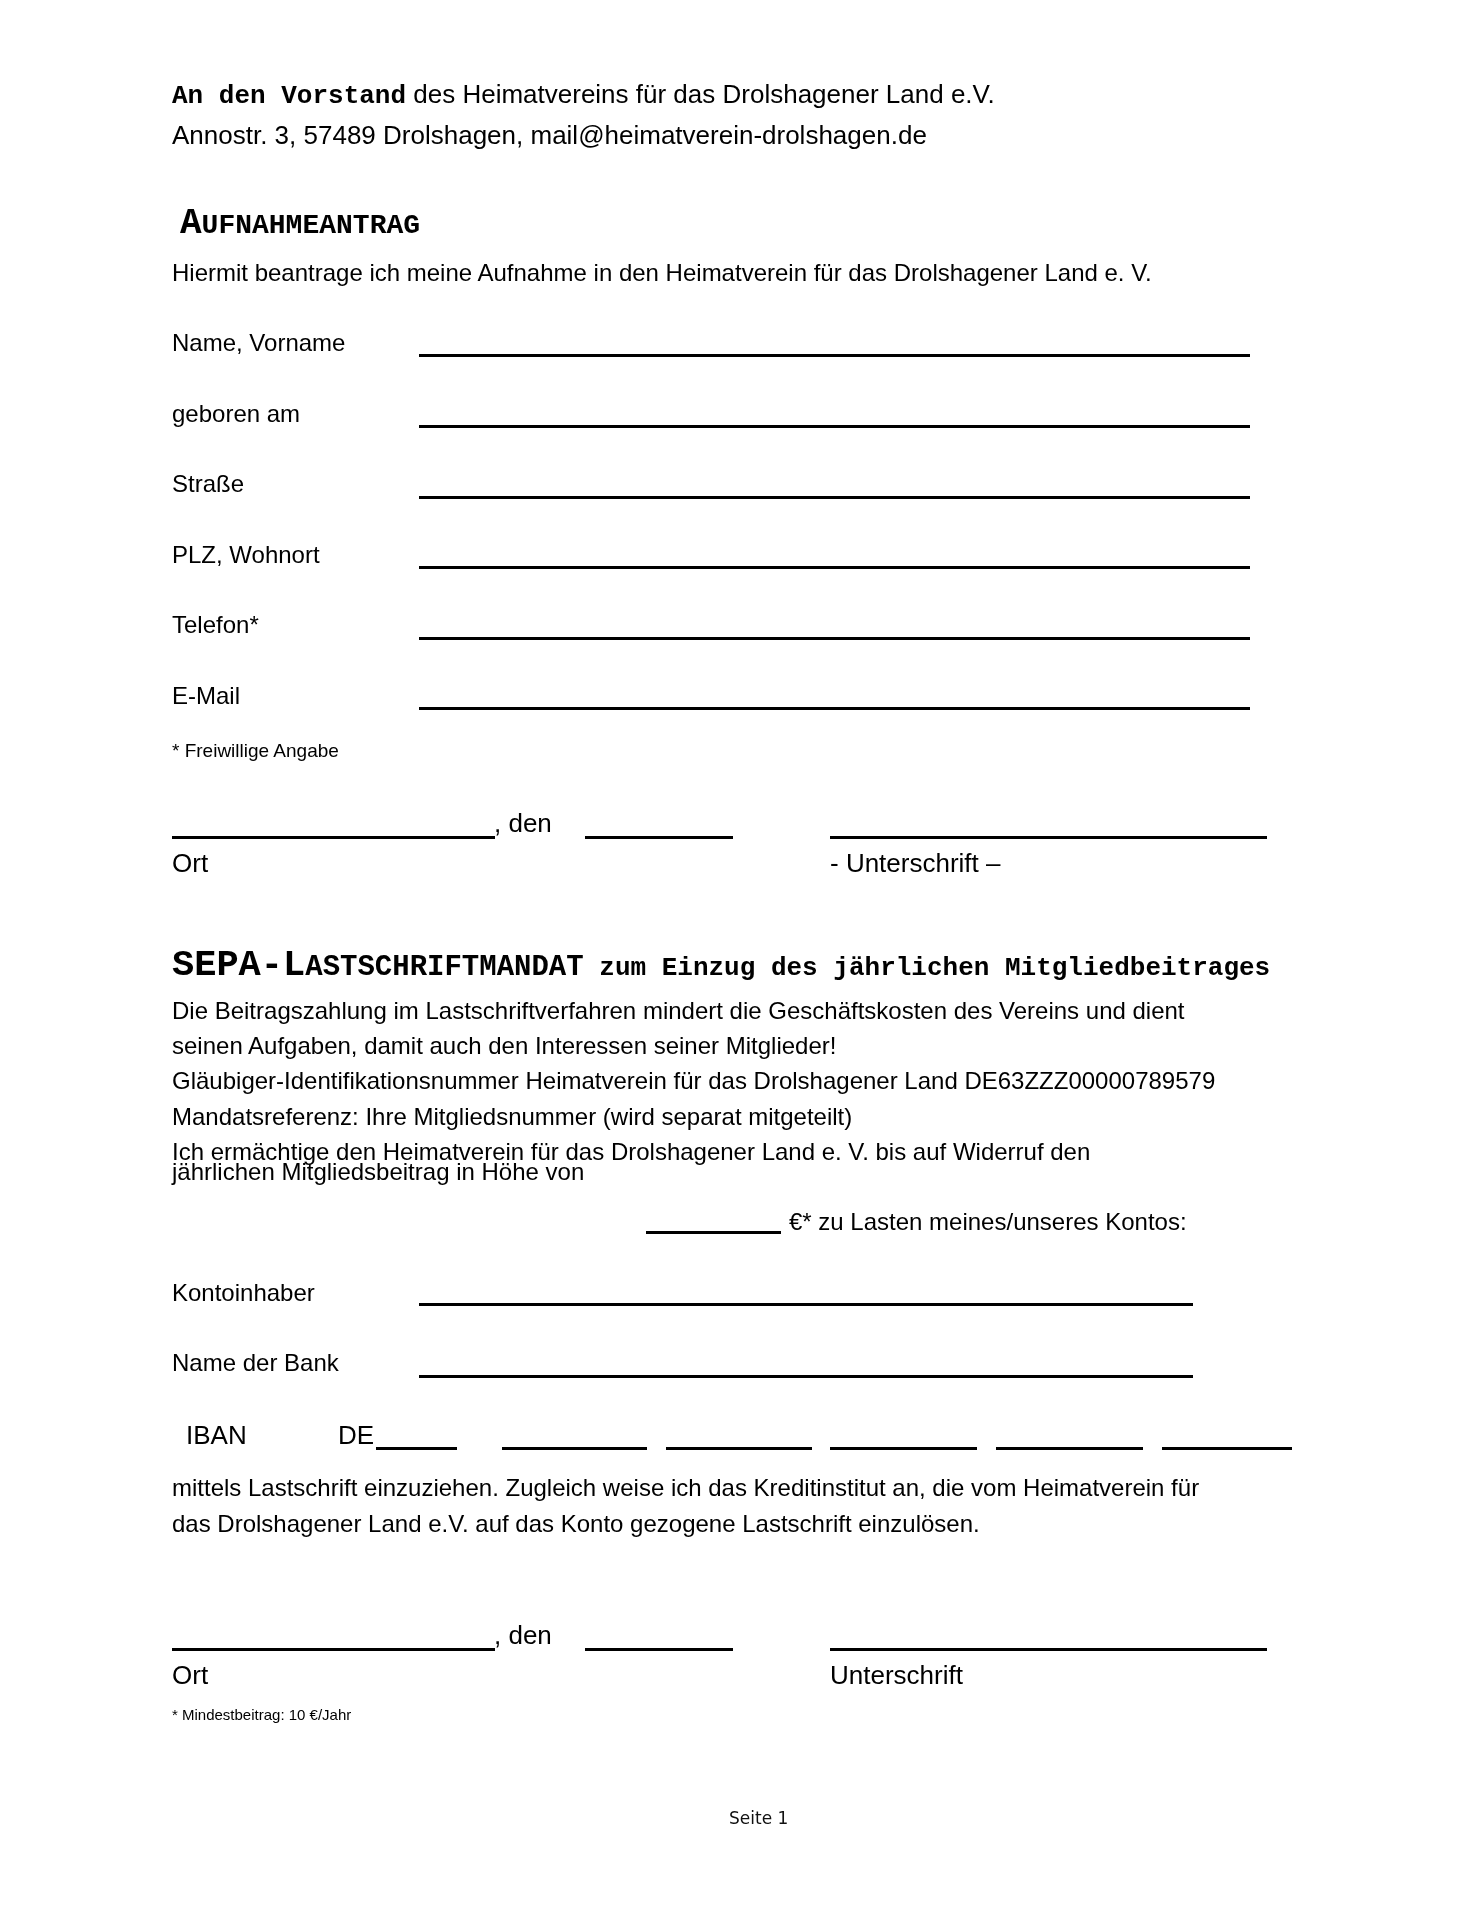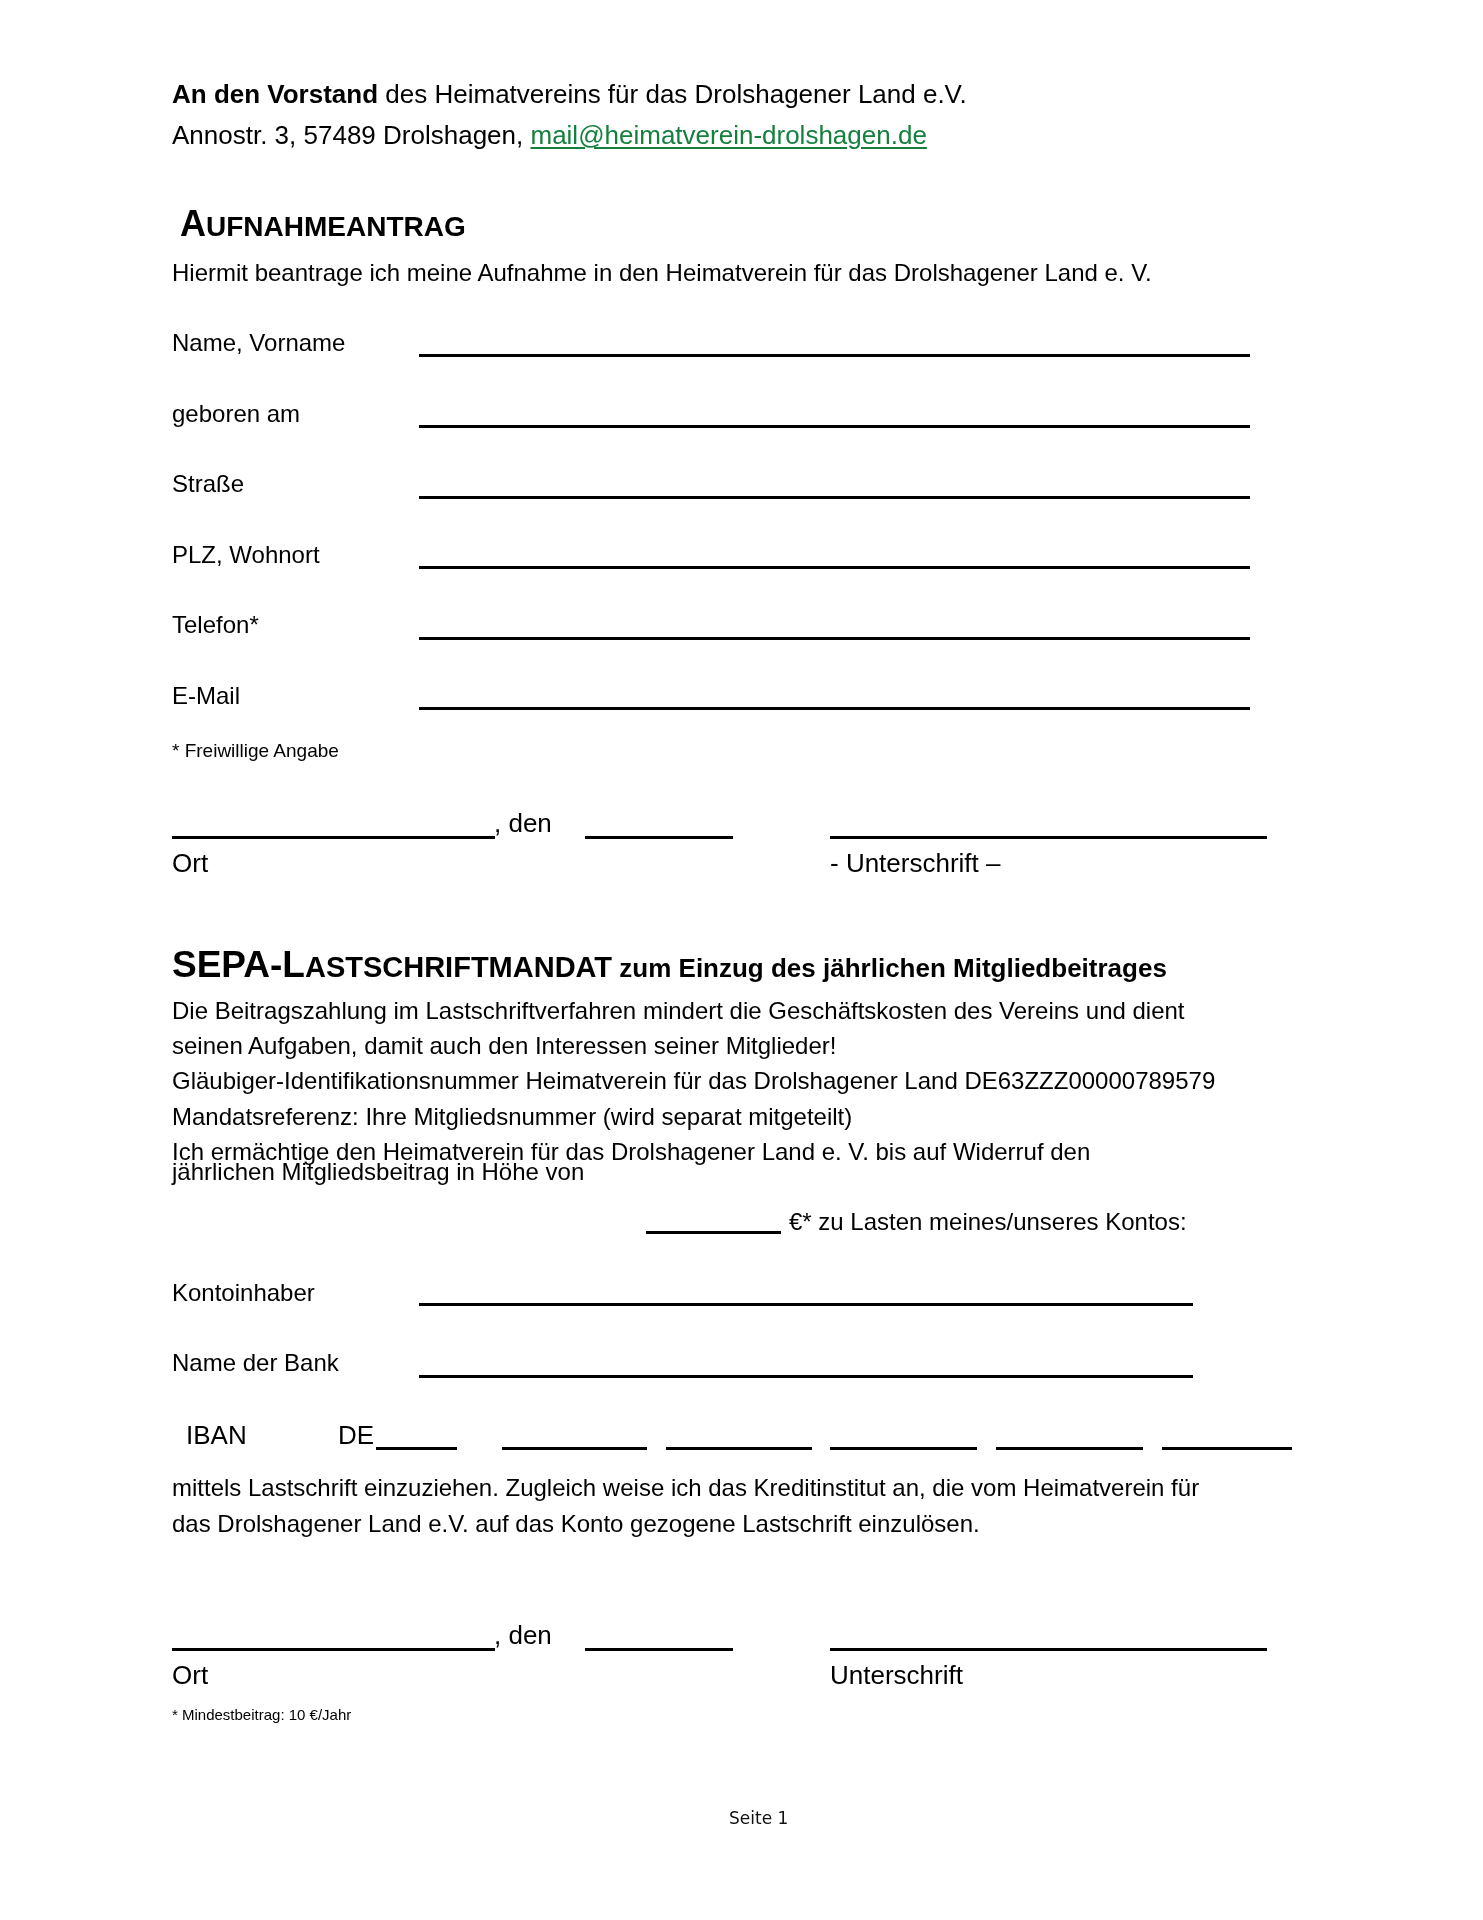--- a/index.html
+++ b/index.html
@@ -3,24 +3,24 @@
 <meta charset="utf-8">
 <style>
   html, body { margin: 0; padding: 0; background: #ffffff; }
   body { width: 1483px; height: 1920px; position: relative; overflow: hidden;
          font-family: "Liberation Sans", sans-serif; color: #000; }
   .abs { position: absolute; white-space: nowrap; }
   .t24 { font-size: 26px; line-height: 30px; }
   .t23 { font-size: 24px; line-height: 28px; }
   .t20 { font-size: 20px; line-height: 24px; }
   .rule { position: absolute; height: 3px; background: #000; }
-  .bold { font-weight: bold; }
+  .bold { font-weight: bold; font-family: Liberation Mono, monospace; }
   .smallcaps-big { font-size: 36px; }
   .smallcaps-small { font-size: 28px; }
-  a.mail { color: #15803d; text-decoration: underline; text-decoration-thickness: 2px; text-underline-offset: 3px; }
+  a.mail { color: #000000; text-decoration-thickness: 2px; text-underline-offset: 3px; }
   .footer { font-family: "DejaVu Sans", sans-serif; font-size: 17px; color: #111; }
 </style>
 </head>
 <body>
 
 <div class="abs t24" style="left:172px; top:79px;">
   <span class="bold">An den Vorstand</span><span> des Heimatvereins für das Drolshagener Land e.V.</span>
 </div>
 <div class="abs t24" style="left:172px; top:120px;">
   <span>Annostr. 3, 57489 Drolshagen, </span><a class="mail">mail@heimatverein-drolshagen.de</a>

